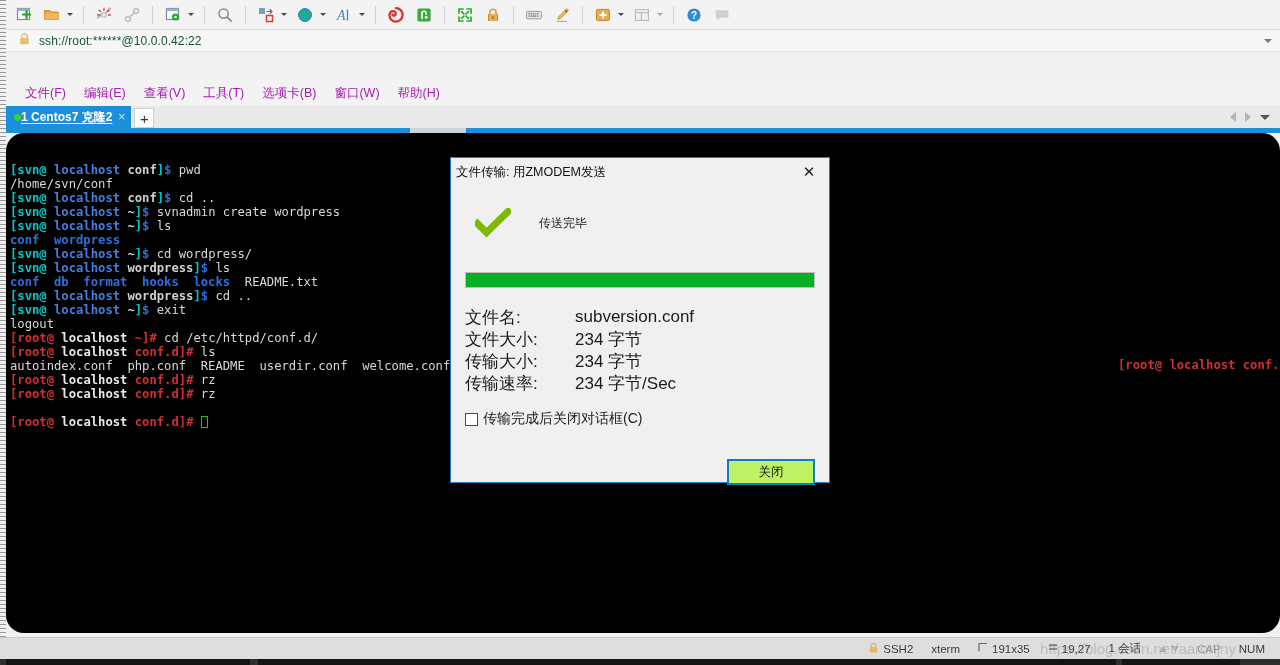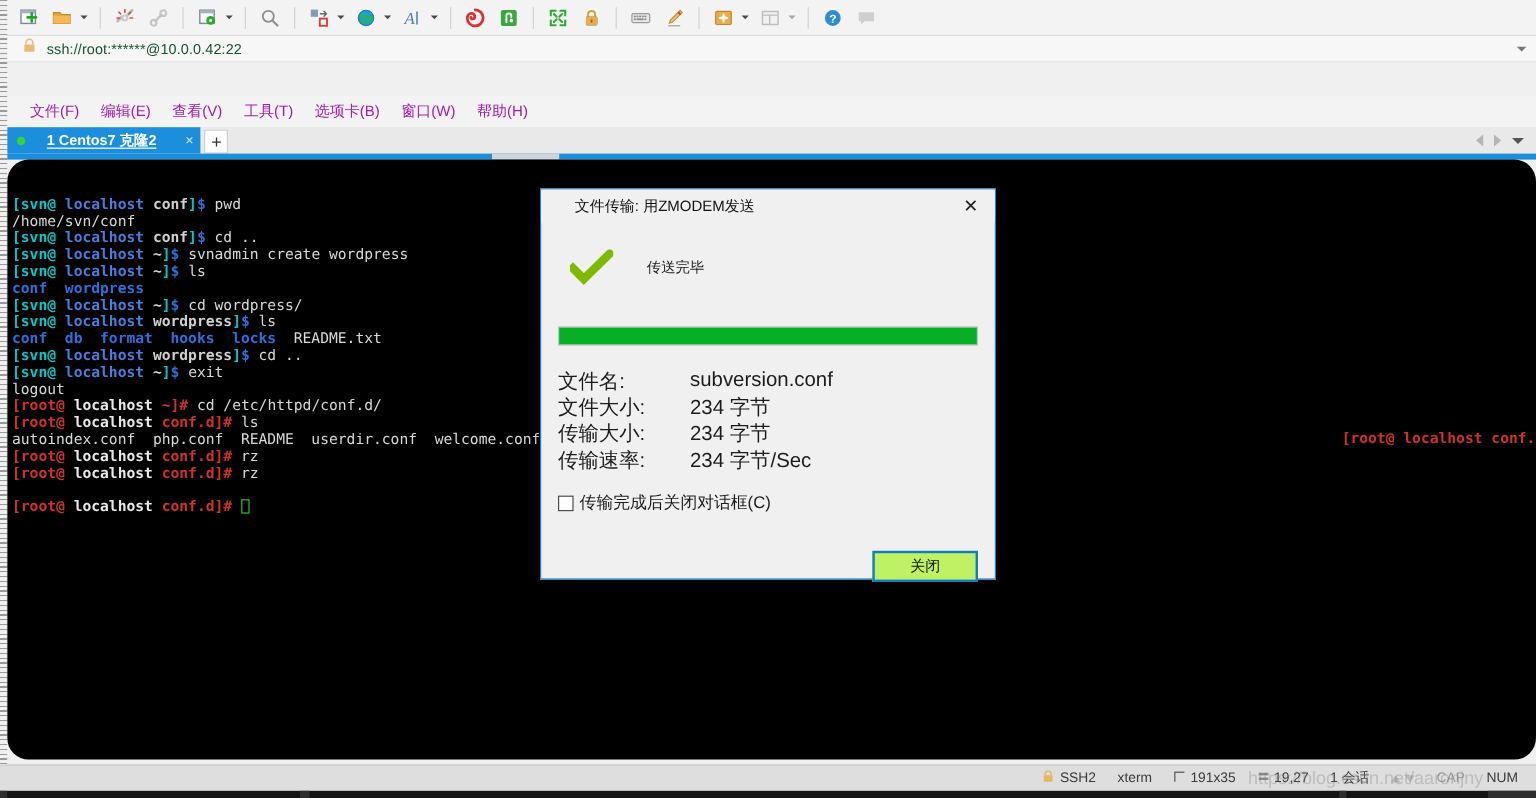--- a/index.html
+++ b/index.html
@@ -71,21 +71,21 @@
     background: #f3f3f3; display: flex; align-items: center; padding-left: 10px;
   }
   .menu-item { font-size: 12.5px; color: #a21caf; padding: 3px 9px; }
 
   
   .tabbar {
     position: absolute; left: 6px; top: 106px; width: 1274px; height: 22px;
     background: #e9e9e9; display: flex; align-items: flex-end;
   }
   .tab {
-    height: 22px; display: flex; align-items: center; gap: 18px;
+    height: 22px; display: flex; align-items: center; gap: 0;
     padding: 0 6px 0 8px; background: #1c8fdc; color: #ffffff;
     font-size: 12px; font-weight: bold;
   }
   .tab .dot { width: 7px; height: 7px; border-radius: 50%; background: #35d435; }
   .tab .tlabel { text-decoration: underline; text-underline-offset: 2px; }
   .tab .tclose { font-size: 12px; color: #cfe7f8; margin-left: 6px; font-weight: normal; }
   .tab-plus {
     width: 20px; height: 20px; margin-left: 3px; background: #fdfdfd;
     border: 1px solid #cfcfcf; display: flex; align-items: center;
     justify-content: center; font-size: 15px; color: #333; line-height: 1;
@@ -164,21 +164,21 @@
   }
 
   
   .dialog {
     position: absolute; left: 450px; top: 157px; width: 380px; height: 326px;
     background: #f0f0f0; border: 1px solid #1f7fc4;
     box-shadow: 0 2px 7px rgba(0,0,0,0.28);
   }
   .dlg-title {
     height: 28px; display: flex; align-items: center;
-    padding-left: 28px; background: #f0f0f0;
+    padding-left: 5px; background: #f0f0f0;
     font-size: 12.5px; color: #111;
   }
   .dlg-close {
     margin-left: auto; width: 40px; height: 28px;
     display: flex; align-items: center; justify-content: center;
     font-size: 15px; color: #222;
   }
   .dlg-body { padding: 0 14px; position: relative; height: 297px; }
   .dlg-status { display: flex; align-items: center; margin-top: 22px; }
   .check-svg { width: 36px; height: 30px; margin-left: 10px; }

